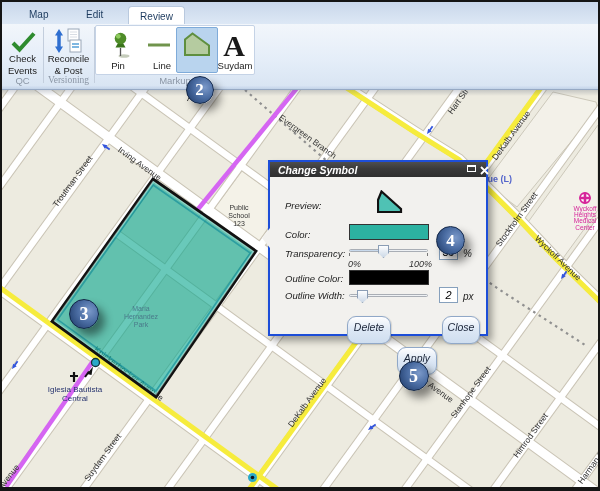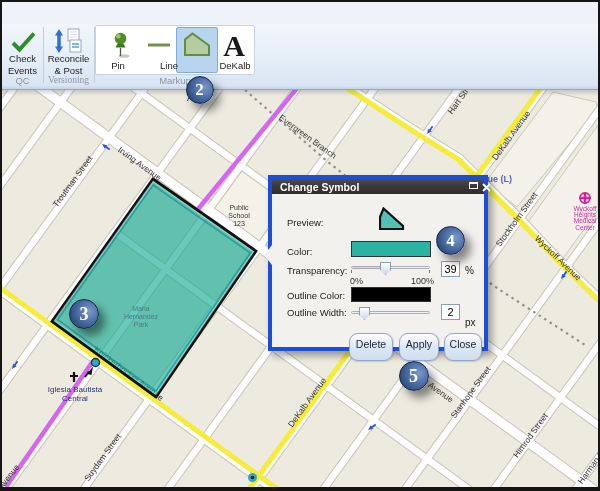--- a/index.html
+++ b/index.html
@@ -17,21 +17,21 @@
 #ribbon .sep{position:absolute;top:3px;width:1px;height:56px;background:#c3cedd;}
 .glabel{position:absolute;top:51px;font-size:9.5px;color:#8b96a5;text-align:center;}
 .btxt{position:absolute;font-size:9.5px;color:#1c1c1c;text-align:center;line-height:11.5px;}
 #markupbox{position:absolute;left:93px;top:1px;width:160px;height:50px;background:#fff;border:1px solid #c5d3e6;border-radius:2px;}
 #areasel{position:absolute;left:80px;top:1px;width:42px;height:46px;background:#b9d4ee;border:1px solid #7fabd9;border-radius:2px;}
 .mlabel{position:absolute;top:34px;font-size:9.5px;color:#1c1c1c;text-align:center;width:40px;}
 #ribbonedge{position:absolute;left:0;top:84px;width:596px;height:4px;background:linear-gradient(#d6e2f2,#c2d3e8);border-bottom:1px solid #96a9c4;}
 
 #map{position:absolute;left:0px;top:88px;width:596px;height:397px;background:#edebe0;overflow:hidden;}
 
-#dlg{position:absolute;left:266px;top:173px;width:220px;height:176px;background:#f2f1ee;border:4px solid #1d4ed8;box-shadow:4px 5px 7px rgba(0,0,0,.35);}
+#dlg{position:absolute;left:266px;top:158px;width:220px;height:176px;background:#f2f1ee;border:2px solid #1d4ed8;box-shadow:4px 5px 7px rgba(0,0,0,.35);font-style:italic;}
 #dlgtitle{position:absolute;left:0;top:0;width:100%;height:15px;background:linear-gradient(#4e4e4e,#3a3a3a 45%,#2f2f2f);color:#fff;font-size:10.5px;font-weight:bold;padding:1.5px 0 0 8px;}
 #dlgmax{position:absolute;left:197px;top:3px;width:9px;height:7px;border:1.5px solid #fff;border-top:2.5px solid #fff;}
 #dlgclose{position:absolute;left:210px;top:3.5px;width:9px;height:9px;}
 #dlgnotch{position:absolute;left:-8px;top:66px;width:0;height:0;border-top:10px solid transparent;border-bottom:10px solid transparent;border-right:8px solid #f2f1ee;}
 .dl{position:absolute;font-size:9.5px;color:#222;left:15px;}
 .swatch{position:absolute;left:79px;width:80px;border:1px solid #333;}
 .vbox{position:absolute;left:169px;width:19px;height:16px;background:#fff;border:1px solid #86a0bc;font-size:11px;text-align:center;padding-top:1px;}
 .unit{position:absolute;left:193px;font-size:10px;color:#222;}
 .track{position:absolute;left:79px;width:79px;height:3px;background:#eef1f4;border:1px solid #a9aeb5;border-radius:2px;}
 .thumb{position:absolute;width:11px;height:13px;background:linear-gradient(#fdfeff,#cdd9e7);border:1px solid #8a9db5;clip-path:polygon(0 0,100% 0,100% 62%,50% 100%,0 62%);}
@@ -165,20 +165,25 @@
       <path d="M0,0 l5,-2.2 v1.3 h4.5 v1.8 h-4.5 v1.3 Z" transform="translate(425,44) rotate(-54)"></path>
       <path d="M0,0 l5,-2.2 v1.3 h4.5 v1.8 h-4.5 v1.3 Z" transform="translate(100,54) rotate(36)"></path>
       <path d="M0,0 l5,-2.2 v1.3 h4.5 v1.8 h-4.5 v1.3 Z" transform="translate(10,279) rotate(-54)"></path>
       <path d="M0,0 l5,-2.2 v1.3 h4.5 v1.8 h-4.5 v1.3 Z" transform="translate(559,189) rotate(-54)"></path>
       <path d="M0,0 l5,-2.2 v1.3 h4.5 v1.8 h-4.5 v1.3 Z" transform="translate(366,340) rotate(-36)"></path>
     </g>
     <rect x="0" y="0" width="596" height="6" fill="url(#topshadow)"></rect>
   </svg>
   </div>
 
+  <div id="tabs">
+    <div class="tab" id="tabMap">Map</div>
+    <div class="tab" id="tabEdit">Edit</div>
+    <div class="tab" id="tabReview">Review</div>
+  </div>
 
   <div id="ribbon">
     <svg width="34" height="24" style="position:absolute;left:6px;top:6px;">
       <path d="M5,13 L11.5,19.5 L26,3.5" stroke="#2e8b2e" stroke-width="4" fill="none"></path>
     </svg>
     <div class="btxt" style="left:0px;top:29px;width:41px;">Check<br>Events</div>
     <div class="glabel" style="left:0px;width:41px;">QC</div>
     <div class="sep" style="left:41px;"></div>
     <svg width="34" height="26" style="position:absolute;left:50px;top:4px;">
       <path d="M7,7 L7,19" stroke="#2f6fd0" stroke-width="3.5" fill="none"></path>
@@ -197,23 +202,23 @@
         <ellipse cx="28" cy="30" rx="5.5" ry="1.8" fill="rgba(90,110,60,0.35)"></ellipse>
         <path d="M24.5,22 L24.5,30" stroke="#555" stroke-width="1.3"></path>
         <path d="M19.5,21.5 L29.5,21.5 L27,17 L22,17 Z" fill="#3a741c"></path>
         <circle cx="24.5" cy="12.5" r="5.8" fill="#4e8c28"></circle>
         <circle cx="22.3" cy="10.3" r="2.4" fill="#8ecb5e"></circle>
         <line x1="52" y1="19" x2="74" y2="19" stroke="#70944c" stroke-width="3"></line>
         <path d="M89,29 L89,13.5 L96.5,7.5 L113,19.5 L113,29 Z" fill="#b5cba0" stroke="#5f8f3f" stroke-width="2"></path>
         <text x="138" y="30" font-family="Liberation Serif, serif" font-size="30" font-weight="bold" fill="#1a1a1a" text-anchor="middle">A</text>
       </svg>
       <div class="mlabel" style="left:2px;">Pin</div>
-      <div class="mlabel" style="left:53px;">Line</div>
+      <div class="mlabel" style="left:46px;">Line</div>
       <div class="mlabel" style="left:81px;margin-top:32px;">Area</div>
-      <div class="mlabel" style="left:119px;">DeKalb</div>
+      <div class="mlabel" style="left:119px;">Suydam</div>
     </div>
     <div class="glabel" style="left:143px;width:60px;">Markup</div>
   </div>
   <div id="ribbonedge"></div>
 
   <div id="dlg">
     <div id="dlgtitle">Change Symbol</div>
     <div id="dlgmax"></div>
     <div id="dlgclose">
         <svg style="display:block" width="9" height="9">
@@ -235,23 +240,23 @@
     <div class="pct" style="left:78px;top:97px;">0%</div>
     <div class="pct" style="left:139px;top:97px;text-align:right;">100%</div>
     <div class="vbox" style="top:82px;">39</div>
     <div class="unit" style="top:86px;">%</div>
     <div class="dl" style="top:111px;">Outline Color:</div>
     <div class="swatch" style="top:108px;height:15px;background:#000;"></div>
     <div class="dl" style="top:128px;">Outline Width:</div>
     <div class="track" style="top:132px;"></div>
     <div class="thumb" style="left:87px;top:128px;"></div>
     <div class="vbox" style="top:125px;">2</div>
-    <div class="unit" style="top:129px;margin-top:9px;">px</div>
+    <div class="unit" style="top:129px;">px</div>
     <div class="dbtn" style="left:77px;width:44px;">Delete</div>
-    <div class="dbtn" style="left:127px;width:40px;">Apply</div>
+    <div class="dbtn" style="left:127px;width:40px;margin-top:31px;">Apply</div>
     <div class="dbtn" style="left:172px;width:38px;">Close</div>
   </div>
 
   <div class="co" style="left:183.5px;top:73.5px;width:28px;height:28px;font-size:17px;line-height:26px;">2</div>
   <div class="co" style="left:67px;top:297px;width:30px;height:30px;font-size:18px;line-height:28px;">3</div>
   <div class="co" style="left:434px;top:223.5px;width:29px;height:29px;font-size:17px;line-height:27px;">4</div>
   <div class="co" style="left:396.5px;top:359px;width:30px;height:30px;font-size:18px;line-height:28px;">5</div>
 </div>
 
 </body></html>

